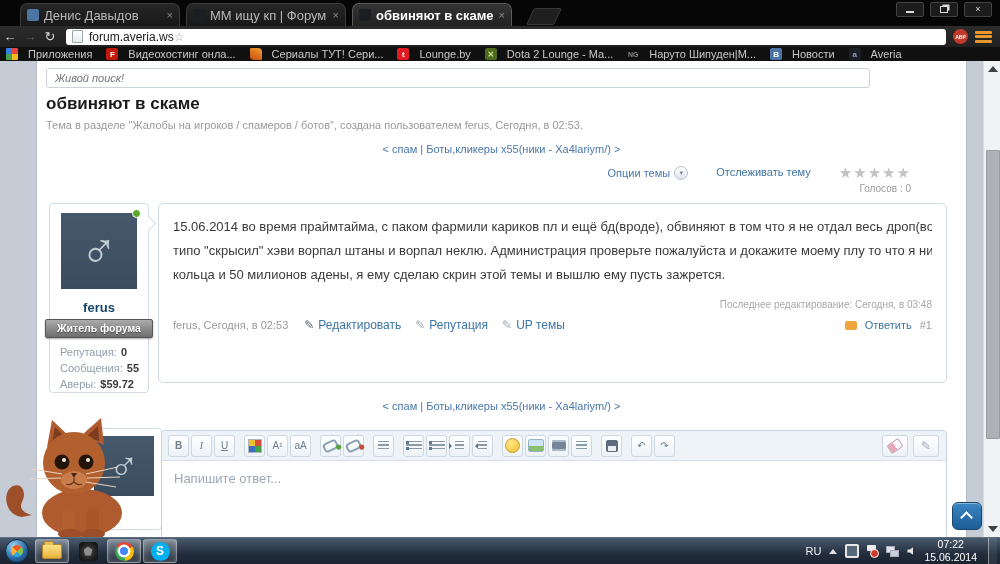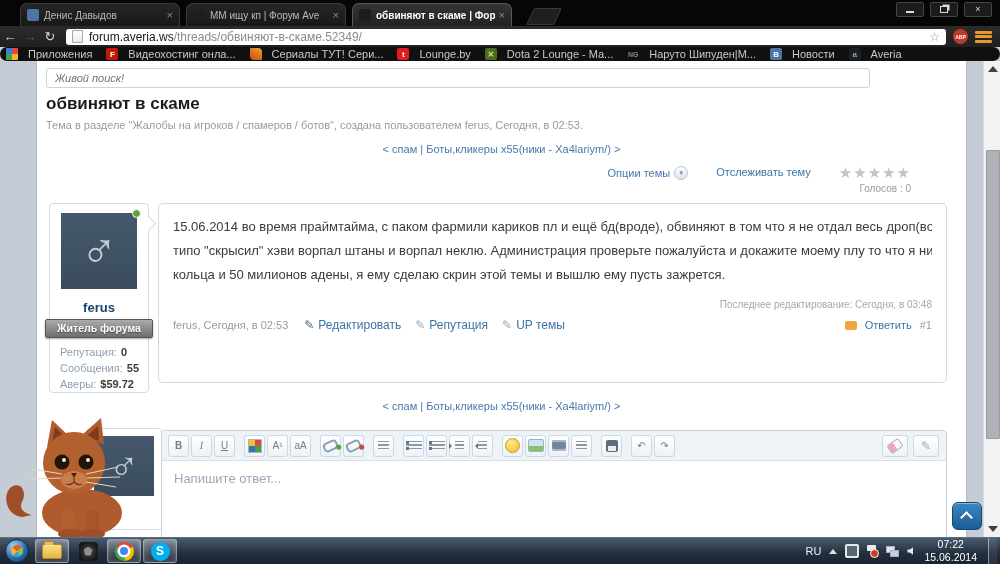--- a/index.html
+++ b/index.html
@@ -5,21 +5,21 @@
   html,body{margin:0;padding:0;background:#000;}
   .screen{position:relative;width:1000px;height:564px;overflow:hidden;
     font-family:"Liberation Sans",sans-serif;background:#c9cfd9;}
   
   .tabstrip{position:absolute;left:0;top:0;width:1000px;height:26px;background:#060606;}
   .tabs{position:absolute;left:20px;top:3px;display:flex;}
   .tab{position:relative;width:160px;height:23px;margin-right:6px;border-radius:7px 7px 0 0;
     background:linear-gradient(#262626,#181818);border:1px solid #3a3a3a;border-bottom:none;
     display:flex;align-items:center;padding:0 6px;box-sizing:border-box;}
   .tab.active{background:linear-gradient(#343434,#222);border-color:#5a5a5a;}
-  .tab .ttl{flex:1;font-size:10px;color:#b9b9b9;white-space:nowrap;overflow:hidden;}
+  .tab .ttl{flex:1;font-size:13px;color:#b9b9b9;white-space:nowrap;overflow:hidden;}
   .tab.active .ttl{color:#fff;font-weight:bold;}
   .tab .tclose{color:#8a8a8a;font-size:11px;margin-left:4px;cursor:default;}
   .fav{width:12px;height:12px;border-radius:2px;margin-right:5px;flex:0 0 auto;
     display:inline-flex;align-items:center;justify-content:center;font-size:8px;font-weight:bold;color:#fff;}
   .fav-vk{background:#4c75a3;}
   .fav-averia{background:#1b1f24;color:#8fa3b5;}
   .newtab{position:absolute;left:530px;top:8px;width:26px;height:15px;background:#1f1f1f;
     border:1px solid #3a3a3a;transform:skewX(-25deg);border-radius:2px;}
   .winctl{position:absolute;right:8px;top:2px;display:flex;gap:6px;}
   .winbtn{width:26px;height:13px;background:#1c1c1c;border:1px solid #444;border-radius:2px;
@@ -34,21 +34,21 @@
     display:flex;align-items:center;padding:0 6px;font-size:12px;}
   .doc-ic{width:9px;height:11px;border:1px solid #9aa;border-radius:1px;background:linear-gradient(#fff,#e8ecef);margin-right:6px;}
   .url-host{color:#1a1a1a;}
   .url-path{color:#8a8a8a;flex:1;white-space:nowrap;overflow:hidden;}
   .omni-star{color:#999;font-size:12px;}
   .abp{width:15px;height:15px;border-radius:50%;background:#c0392b;color:#fff;font-size:5px;font-weight:bold;
     display:flex;align-items:center;justify-content:center;margin-left:7px;}
   .menu{width:17px;height:14px;margin-left:7px;display:flex;flex-direction:column;justify-content:space-between;padding:1px 0;box-sizing:border-box;}
   .menu i{height:3px;background:#e8982c;border-radius:1px;}
   .bmbar{position:absolute;left:0;top:47px;width:1000px;height:14px;background:#101010;
-    display:flex;align-items:center;gap:14px;padding-left:6px;box-sizing:border-box;border-radius:7px;}
+    display:flex;align-items:center;gap:14px;padding-left:6px;box-sizing:border-box;}
   .bm{display:flex;align-items:center;gap:5px;font-size:11px;color:#c9c9c9;white-space:nowrap;}
   .fav-apps{background:conic-gradient(#e8453c 0 25%,#f5b91e 0 50%,#4aa14d 0 75%,#3a7de0 0);border-radius:1px;}
   .fav-fred{background:#c21807;}
   .fav-flame{background:linear-gradient(25deg,#c84b0c,#f0a030);border-radius:1px 4px 1px 4px;}
   .fav-onliner{background:#e21a22;}
   .fav-dota{background:#4d6b1f;color:#cde39a;}
   .fav-ng{background:transparent;color:#8a8a8a;font-size:7px;}
   
   .page{position:absolute;left:0;top:61px;width:1000px;height:476px;background:#c6ccd6;overflow:hidden;}
   .content{position:absolute;left:36px;top:0;width:929px;height:476px;background:#fff;border-left:1px solid #b4bcc8;border-right:1px solid #b4bcc8;}
@@ -209,21 +209,20 @@
     </div>
   </div>
 
   <div class="ctoolbar">
     <span class="navbtn">←</span>
     <span class="navbtn dis">→</span>
     <span class="navbtn">↻</span>
     <div class="omni">
       <span class="doc-ic"></span>
       <span class="url-host">forum.averia.ws</span>
-      <span class="url-path">/threads/обвиняют-в-скаме.52349/</span>
       <span class="omni-star">☆</span>
     </div>
     <span class="abp">ABP</span>
     <span class="menu">
         <i></i>
         <i></i>
         <i></i>
       </span>
   </div>
 

